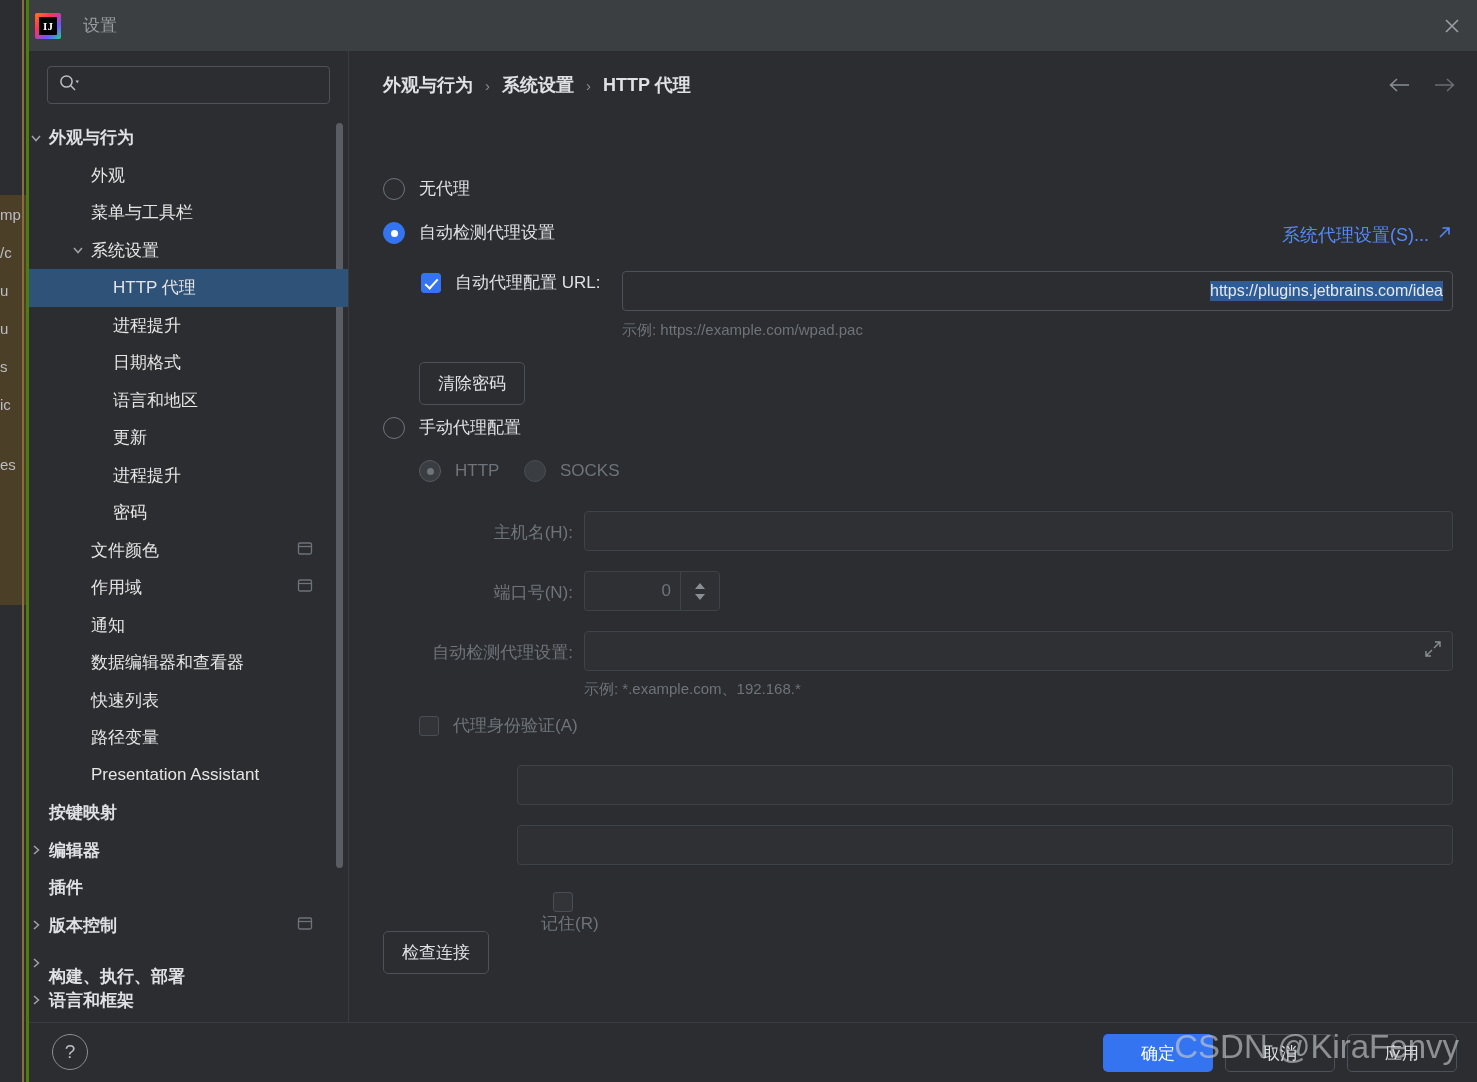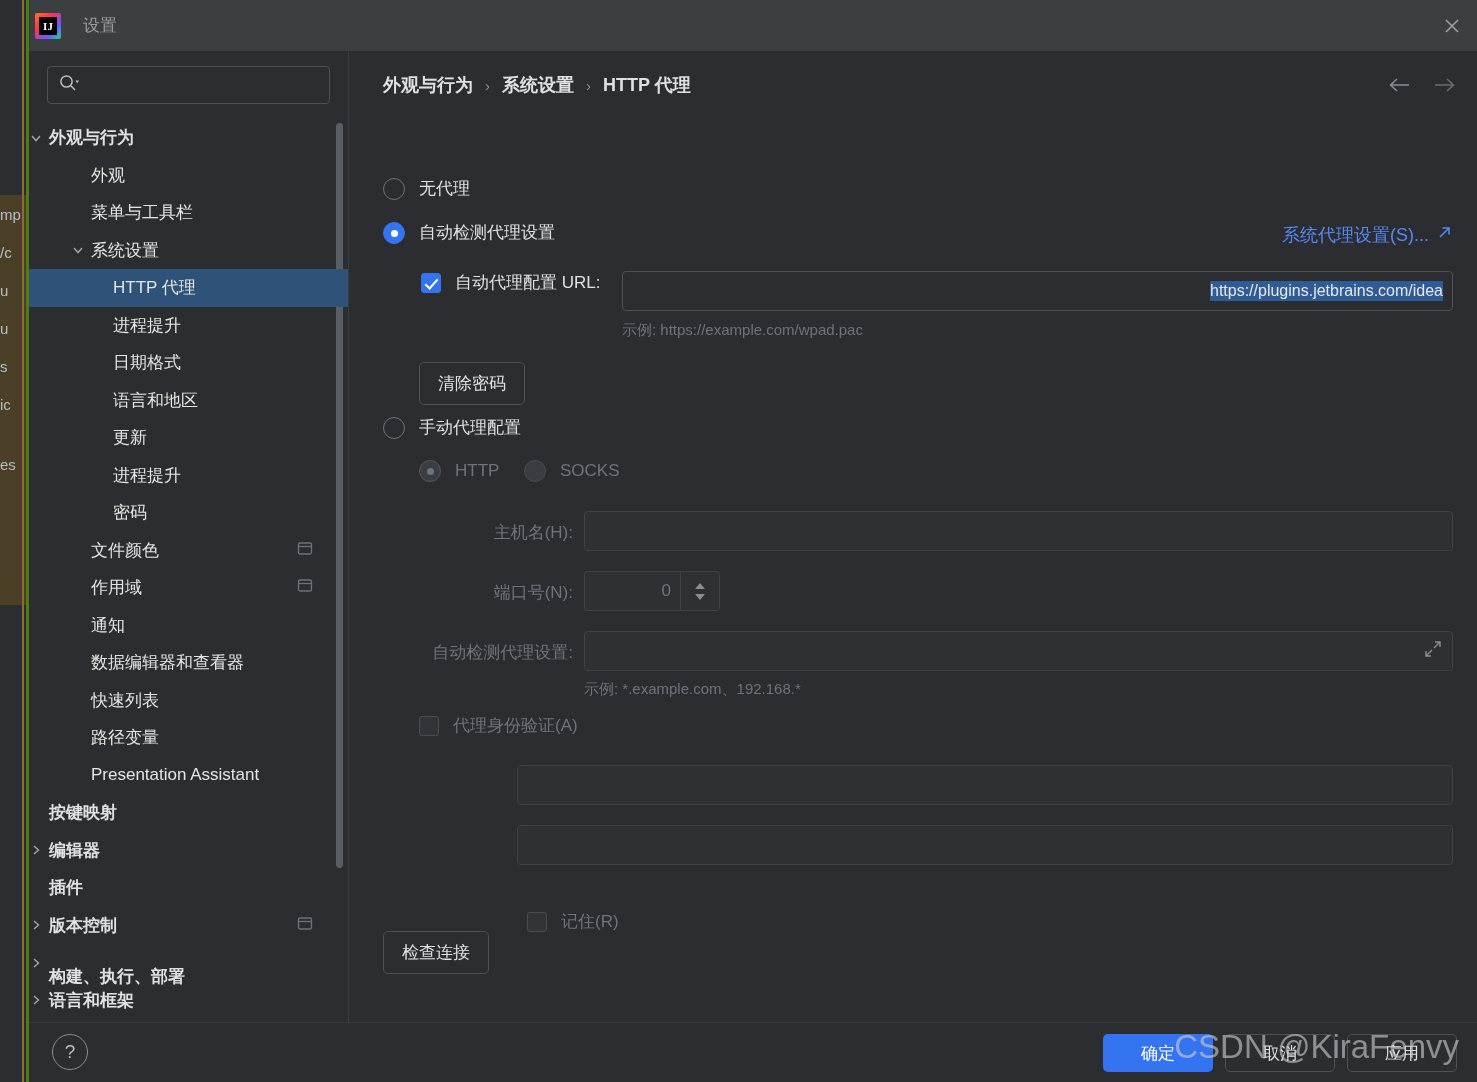--- a/index.html
+++ b/index.html
@@ -394,21 +394,21 @@
       <div style="position:absolute; left:80px; top:724px; width:150px;" class="field-label">登录(L):</div>
       <div class="tfield disabled" style="position:absolute; left:168px; top:714px; right:24px;">
         <span></span>
       </div>
 
       <div style="position:absolute; left:80px; top:784px; width:150px;" class="field-label">密码(P):</div>
       <div class="tfield disabled" style="position:absolute; left:168px; top:774px; right:24px;">
         <span></span>
       </div>
 
-      <div class="row" style="left:178px; top:859px;">
+      <div class="row" style="left:178px; top:841px;flex-direction:column;">
         <span class="cb disabled"></span>
         <span class="lbl dim">记住(R)</span>
       </div>
 
       <button class="btn" style="position:absolute; left:34px; top:880px;">检查连接</button>
     </div>
   </div>
 
   <div id="footer">
     <div id="help-btn">?</div>

